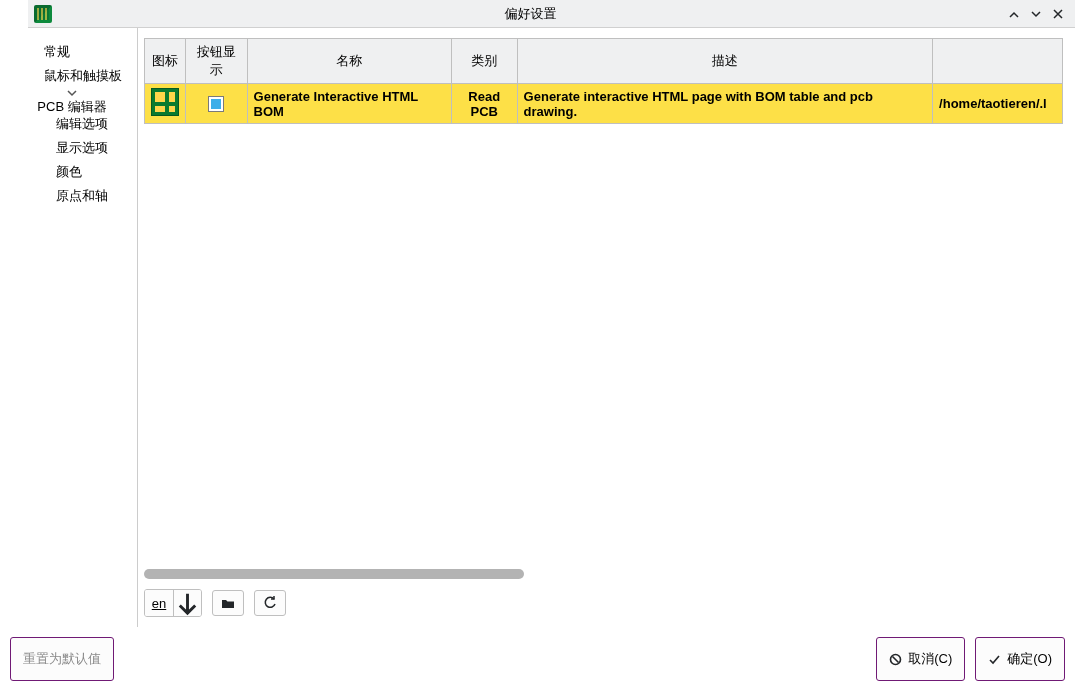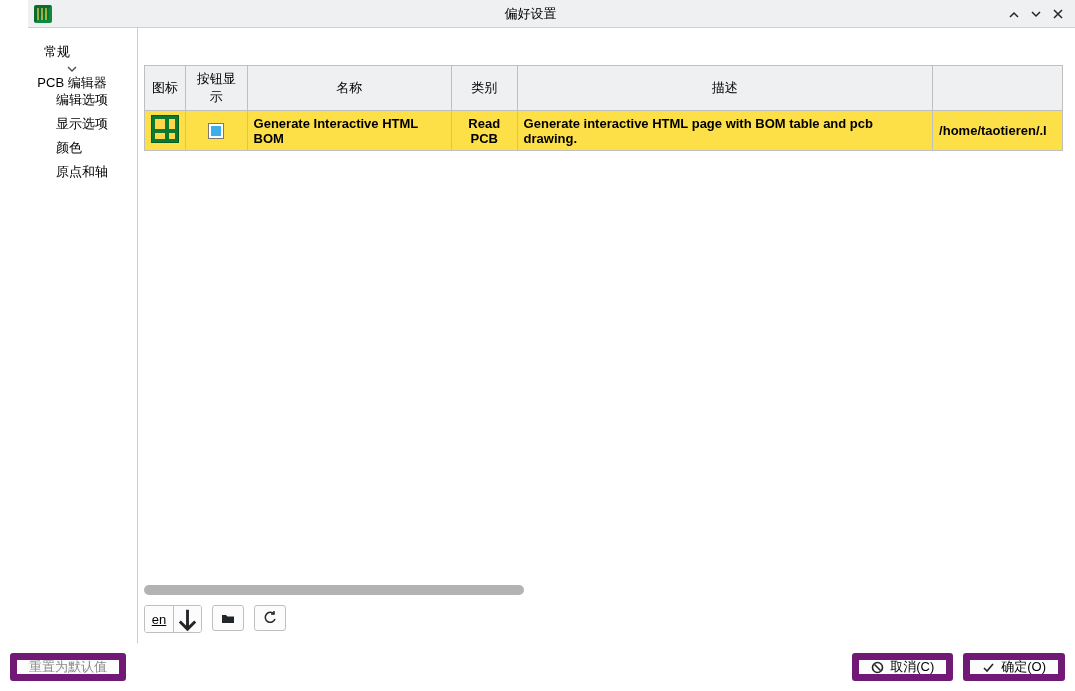--- a/index.html
+++ b/index.html
@@ -23,52 +23,52 @@
 .tree-item.section { padding-left: 19px; flex-direction: column; }
 .tree-item.section .chev { width: 16px; display:flex; align-items:center; justify-content:center; }
 .tree-item.section .chev svg{ width:10px; height:10px; stroke:#555; stroke-width:1.5; fill:none; }
 .tree-item.child { padding-left: 56px; }
 .tree-item.selected { background: #3daee9; color: #fff; }
 
 
 .rightpane { flex: 1; display: flex; flex-direction: column; min-width: 0; }
 
 
-.table-wrap { flex:1; overflow:auto; border-bottom:0; padding: 10px 12px 0 6px; margin-top: 27px; }
+.table-wrap { flex:1; overflow:auto; border-bottom:0; padding: 10px 12px 0 6px; }
 table { border-collapse: collapse; font-size: 13px; }
 th, td { border: 1px solid #bfbfbf; padding: 4px 6px; text-align: center; background: #fde047; font-weight: bold; }
 th { background: #eff0f1; font-weight: normal; height: 24px; }
 td { height: 36px; }
 td.name, td.desc, td.path { text-align: left; }
 .plugin-icon { width: 28px; height: 28px; background:#0a7a2f; border:1px solid #055a22; display:inline-block; position:relative; }
 .plugin-icon::before{content:"";position:absolute;inset:3px;background:
   linear-gradient(#ffd54a,#ffd54a) 0 0/10px 10px no-repeat,
   linear-gradient(#ffd54a,#ffd54a) 14px 0/10px 10px no-repeat,
   linear-gradient(#ffd54a,#ffd54a) 0 14px/10px 10px no-repeat,
   linear-gradient(#ffd54a,#ffd54a) 14px 14px/10px 10px no-repeat;}
 .cbx { width:16px; height:16px; border:1px solid #7a7a7a; display:inline-flex; align-items:center; justify-content:center; background:#fff; }
 .cbx .fill { width:10px; height:10px; background:#3daee9; }
 
 
 .hscroll { height:14px; background:transparent; position:relative; margin:0 6px 6px 6px; }
 .hscroll .thumb{ position:absolute; left:0; top:2px; height:10px; width:380px; background:#b3b3b3; border-radius:5px; }
 
 
-.toolbar { display:flex; align-items:flex-start; gap:10px; padding: 2px 6px 10px 6px; text-decoration: underline; }
+.toolbar { display:flex; align-items:center; gap:10px; padding: 2px 6px 10px 6px; text-decoration: underline; }
 .seg { display:flex; border:1px solid #bfbfbf; border-radius:3px; overflow:hidden; }
 .seg .seg-btn { height:26px; min-width:28px; display:flex; align-items:center; justify-content:center; background:#fcfcfc; cursor:pointer; font-size:13px; }
 .seg .seg-btn + .seg-btn { border-left:1px solid #bfbfbf; }
 .iconbtn { width:32px; height:26px; border:1px solid #bfbfbf; border-radius:3px; display:flex; align-items:center; justify-content:center; background:#fcfcfc; cursor:pointer; }
 .iconbtn svg{ width:14px; height:14px; stroke:#232629; stroke-width:1.5; fill:none; }
 .iconbtn.folder svg{ fill:#232629; stroke:none; }
 
 
 .footer { display:flex; align-items:center; padding:10px; gap:10px; border-top:0; }
 .footer .spacer{ flex:1; }
-.btn { height:28px; padding: 0 12px; border:7px solid #701a75; border-radius:3px; background:#fcfcfc; display:flex; align-items:center; gap:6px; cursor:pointer; font-size:13px; }
+.btn { height:44px; padding: 0 12px; border:1px solid #701a75; border-radius:3px; background:#fcfcfc; display:flex; align-items:center; gap:6px; cursor:pointer; font-size:13px; }
 .btn.disabled { color:#8a8a8a; }
 .btn svg{ width:13px; height:13px; stroke:#232629; stroke-width:1.6; fill:none; }
 
 </style>
 </head>
 <body>
 
 <div class="titlebar">
   <span class="app-icon"></span>
   <div class="title">偏好设置</div>
@@ -87,20 +87,23 @@
         <path d="M2 2 L10 10 M10 2 L2 10"></path>
       </svg>
     </div>
 </div>
 
 <div class="main">
 
   <div class="sidebar">
     <div class="tree-item top">
         <span>常规</span>
+      </div>
+    <div class="tree-item top">
+        <span>鼠标和触摸板</span>
       </div>
     <div class="tree-item section">
       <span class="chev">
           <svg viewBox="0 0 10 10">
             <path d="M1 3 L5 7 L9 3"></path>
           </svg>
         </span>
       <span>PCB 编辑器</span>
     </div>
     <div class="tree-item child">

